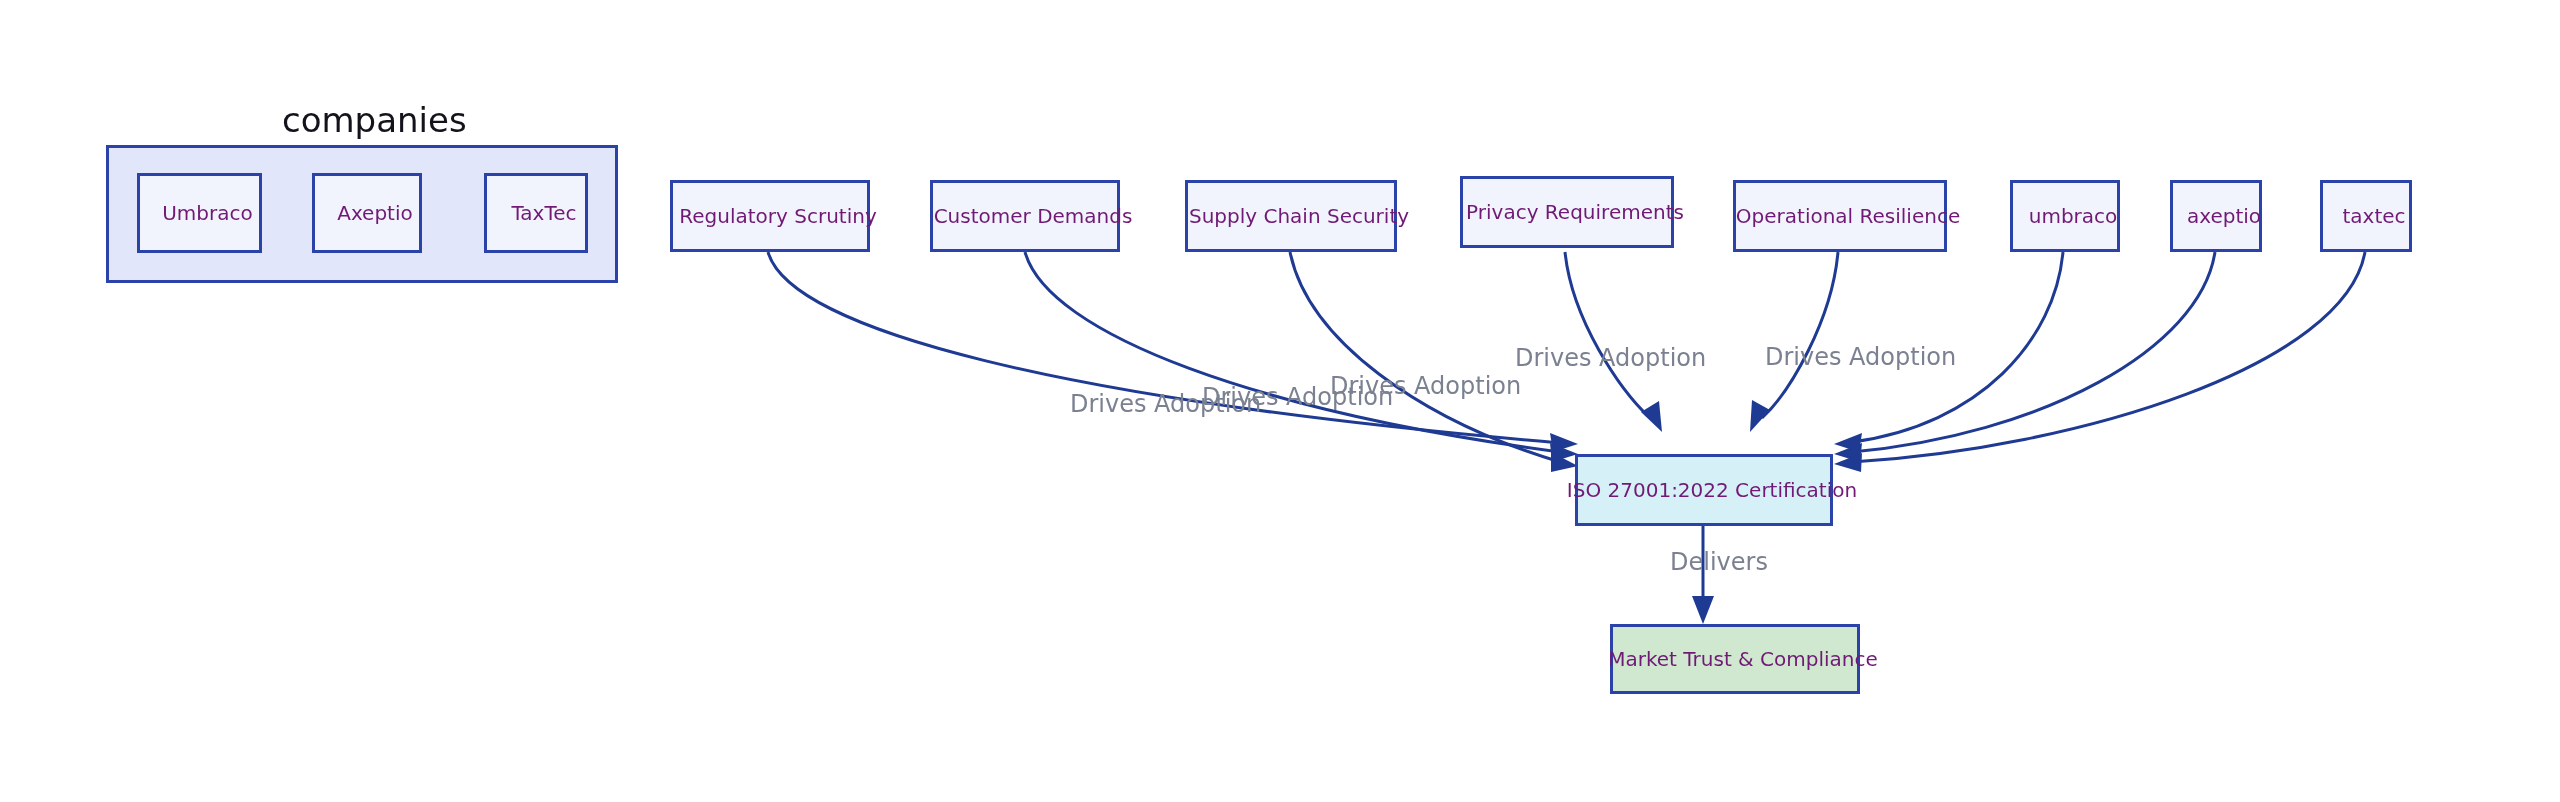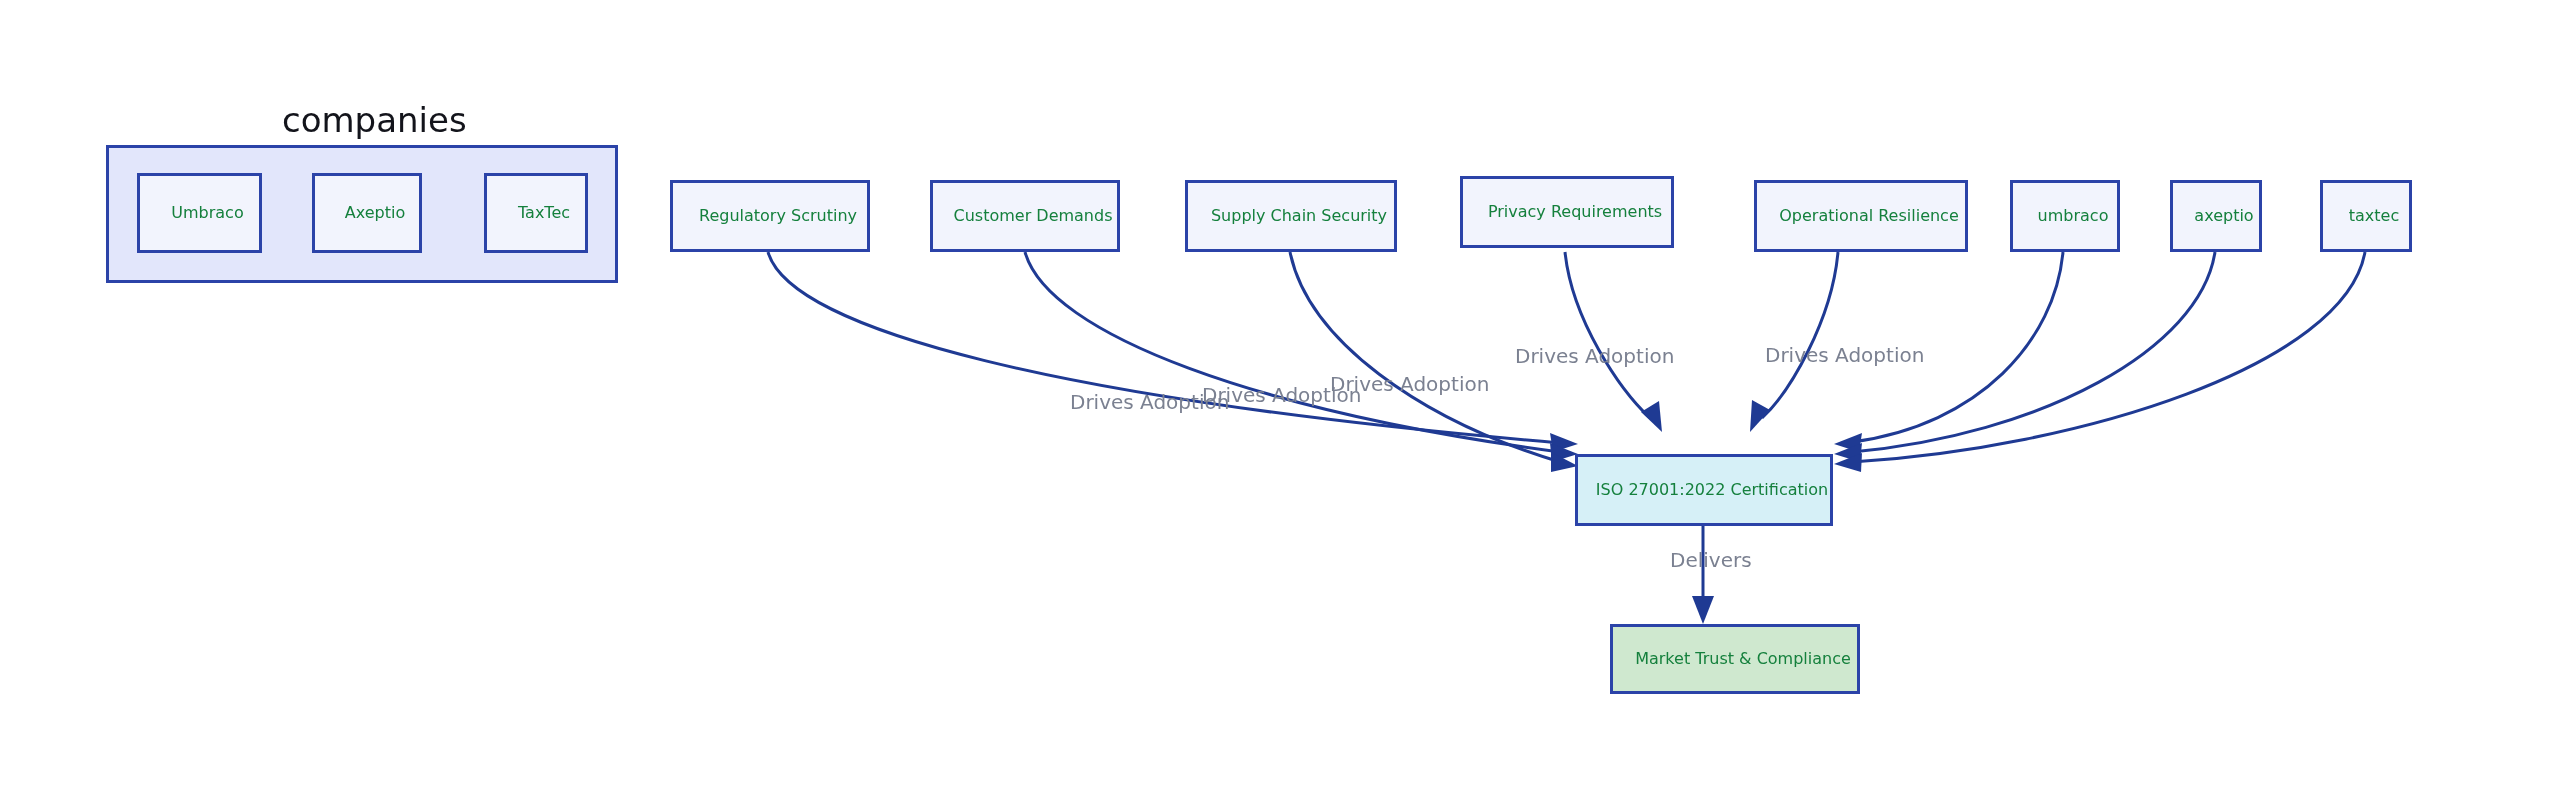--- a/index.html
+++ b/index.html
@@ -51,43 +51,43 @@
   }
   
   .node {
     position: absolute;
     box-sizing: border-box;
     display: flex;
     align-items: center;
     justify-content: center;
     border: 3px solid #2b43a8;
     background: #f2f4fd;
-    color: #15803d;
-    font-size: 16px;
+    color: #701a75;
+    font-size: 20px;
     line-height: 1.1;
     text-align: center;
     white-space: nowrap;
     padding-left: 16px;
   }
   .node.company-node {
     background: #f2f4fd;
     border-color: #2b43a8;
   }
   .node.central-node {
     background: #d6f0f7;
     border-color: #2b43a8;
   }
   .node.outcome-node {
     background: #cfe8cf;
     border-color: #2b43a8;
   }
   
   .edge-label {
     position: absolute;
-    font-size: 20px;
+    font-size: 24px;
     color: #7b8191;
     white-space: nowrap;
     background: transparent;
   }
 </style>
 </head>
 <body>
 
 <div id="diagram-root">
 
@@ -151,21 +151,21 @@
   <div class="node company-node" style="left:484px; top:173px; width:104px; height:80px;">TaxTec</div>
 
   <div class="node" style="left:670px; top:180px; width:200px; height:72px;">Regulatory Scrutiny</div>
 
   <div class="node" style="left:930px; top:180px; width:190px; height:72px;">Customer Demands</div>
 
   <div class="node" style="left:1185px; top:180px; width:212px; height:72px;">Supply Chain Security</div>
 
   <div class="node" style="left:1460px; top:176px; width:214px; height:72px;">Privacy Requirements</div>
 
-  <div class="node" style="left:1733px; top:180px; width:214px; height:72px;margin-left:21px;">Operational Resilience</div>
+  <div class="node" style="left:1733px; top:180px; width:214px; height:72px;">Operational Resilience</div>
 
   <div class="node" style="left:2010px; top:180px; width:110px; height:72px;">umbraco</div>
 
   <div class="node" style="left:2170px; top:180px; width:92px; height:72px;">axeptio</div>
 
   <div class="node" style="left:2320px; top:180px; width:92px; height:72px;">taxtec</div>
 
   <div class="node central-node" style="left:1575px; top:430px; width:258px; height:72px;margin-top:24px;">ISO 27001:2022 Certification</div>
 
   <div class="node outcome-node" style="left:1578px; top:624px; width:250px; height:70px;margin-left:32px;">Market Trust &amp; Compliance</div>

